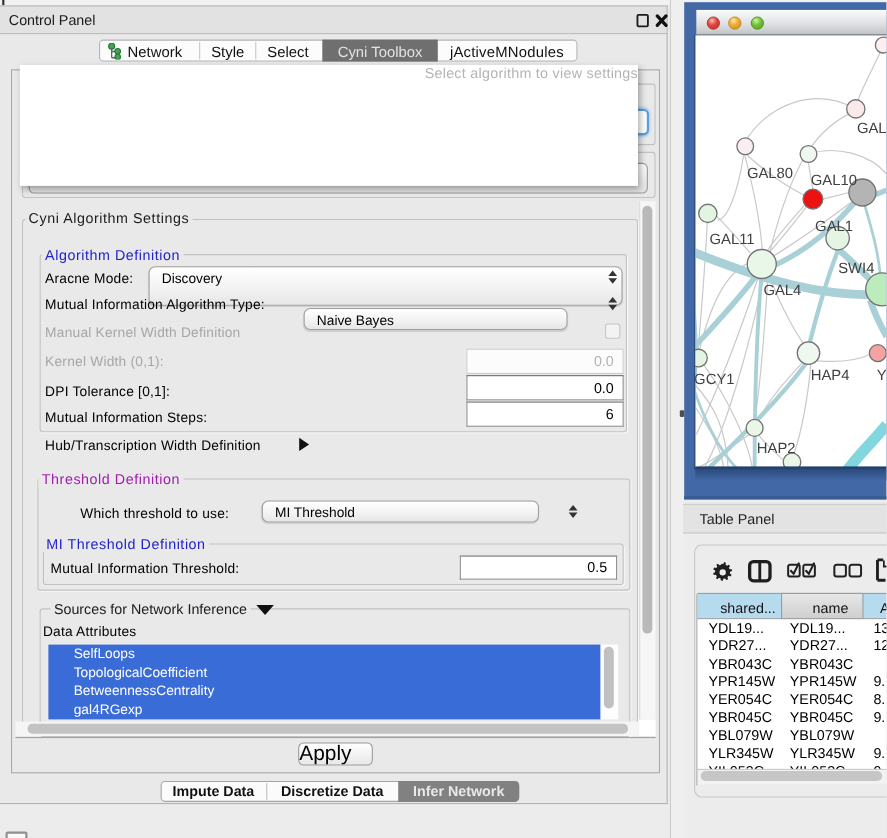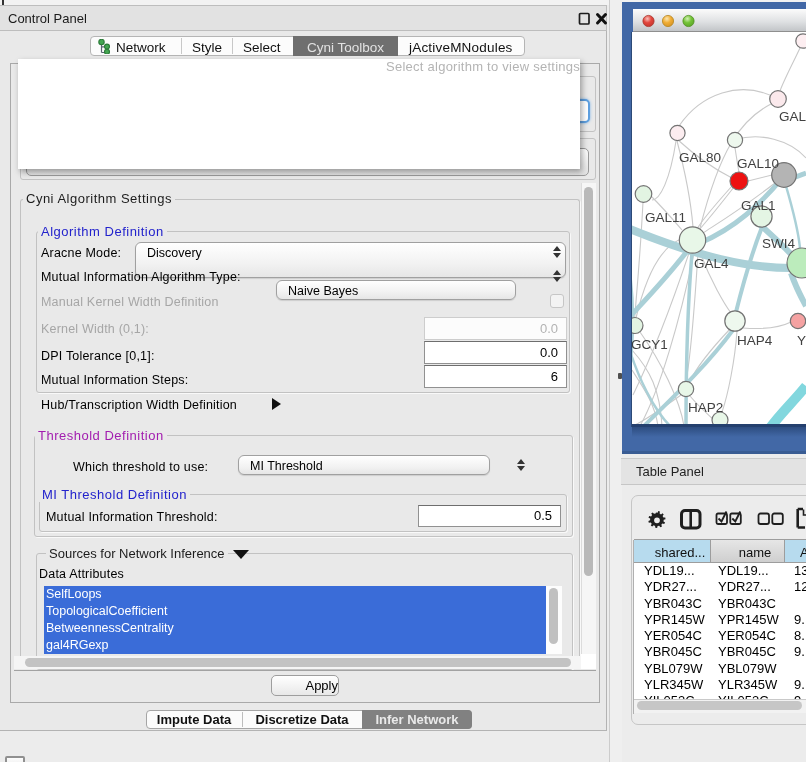--- a/index.html
+++ b/index.html
@@ -92,33 +92,33 @@
 <div class="lbl" style="left:46px;top:510px">Mutual Information Threshold:</div>
 <div class="tf" style="left:418px;top:505px;width:143px;height:22px;line-height:20px;font-size:13px">0.5</div>
 
 <div class="grp" style="left:36px;top:553px;width:537px;height:117px;border-radius:3px"></div>
 <div class="gtit" style="left:46px;top:546px;color:#1c1c1c;letter-spacing:0">Sources for Network Inference</div>
 <svg class="abs" style="left:232px;top:549px" width="18" height="11">
     <path d="M1 1 L17 1 L9 10 Z" fill="#111"></path>
   </svg>
 <div class="lbl" style="left:39px;top:567px">Data Attributes</div>
 
-<div class="abs" style="left:44px;top:586px;width:502px;height:68px;background:#3a6cd8;color:#fff;font-size:12.5px;line-height:17px;padding-left:2px">SelfLoops<br>TopologicalCoefficient<br>BetweennessCentrality<br>gal4RGexp</div>
+<div class="abs" style="left:44px;top:586px;width:502px;height:68px;background:#3a6cd8;color:#fff;font-size:12.5px;line-height:17px;padding-left:23px">SelfLoops<br>TopologicalCoefficient<br>BetweennessCentrality<br>gal4RGexp</div>
 <div class="abs" style="left:546px;top:586px;width:16px;height:68px;background:#fdfdfd"></div>
 <div class="abs" style="left:549px;top:588px;width:9px;height:56px;background:#c0c0c0;border-radius:5px"></div>
 
 <div class="abs" style="left:14px;top:656px;width:567px;height:13px;background:#f5f5f5"></div>
 <div class="abs" style="left:25px;top:658px;width:546px;height:9px;background:#c3c3c3;border-radius:5px"></div>
 <div class="abs" style="left:581px;top:654px;width:15px;height:15px;background:#fff"></div>
 <div class="abs" style="left:14px;top:670px;width:582px;height:1px;background:#a2a2a2"></div>
 
 <div class="abs" style="left:581px;top:183px;width:15px;height:471px;background:#f6f6f6;border-left:1px solid #dcdcdc"></div>
 <div class="abs" style="left:584px;top:187px;width:9px;height:389px;background:#b9b9b9;border-radius:5px"></div>
 
-<div class="abs" style="left:271px;top:675px;width:68px;height:21px;background:linear-gradient(#ffffff,#f1f1f1 60%,#e8e8e8);border:1px solid #9e9e9e;border-radius:5px;font-size:13px;text-align:right;line-height:19px;color:#000">Apply</div>
+<div class="abs" style="left:271px;top:675px;width:68px;height:21px;background:linear-gradient(#ffffff,#f1f1f1 60%,#e8e8e8);border:1px solid #9e9e9e;border-radius:5px;font-size:19px;text-align:left;line-height:19px;color:#000">Apply</div>
 
 <div class="abs" style="left:146px;top:710px;width:326px;height:19px;background:#fbfbfb;border:1px solid #a5a5a5;border-radius:4px"></div>
 <div class="abs" style="left:242px;top:712px;width:1px;height:15px;background:#bdbdbd"></div>
 <div class="abs" style="left:362px;top:710px;width:110px;height:19px;background:#818181;border-radius:0 4px 4px 0"></div>
 <div class="abs" style="left:146px;top:713px;width:96px;height:13px;font-size:13px;font-weight:bold;text-align:center;line-height:13px;color:#111">Impute Data</div>
 <div class="abs" style="left:242px;top:713px;width:120px;height:13px;font-size:13px;font-weight:bold;text-align:center;line-height:13px;color:#111">Discretize Data</div>
 <div class="abs" style="left:362px;top:713px;width:110px;height:13px;font-size:13px;font-weight:bold;text-align:center;line-height:13px;color:#e9e9e9">Infer Network</div>
 
 <div class="abs" style="left:5px;top:756px;width:20px;height:14px;background:linear-gradient(#fdfdfd,#e8e8e8);border:2px solid #909090;border-radius:2px"></div>
 

